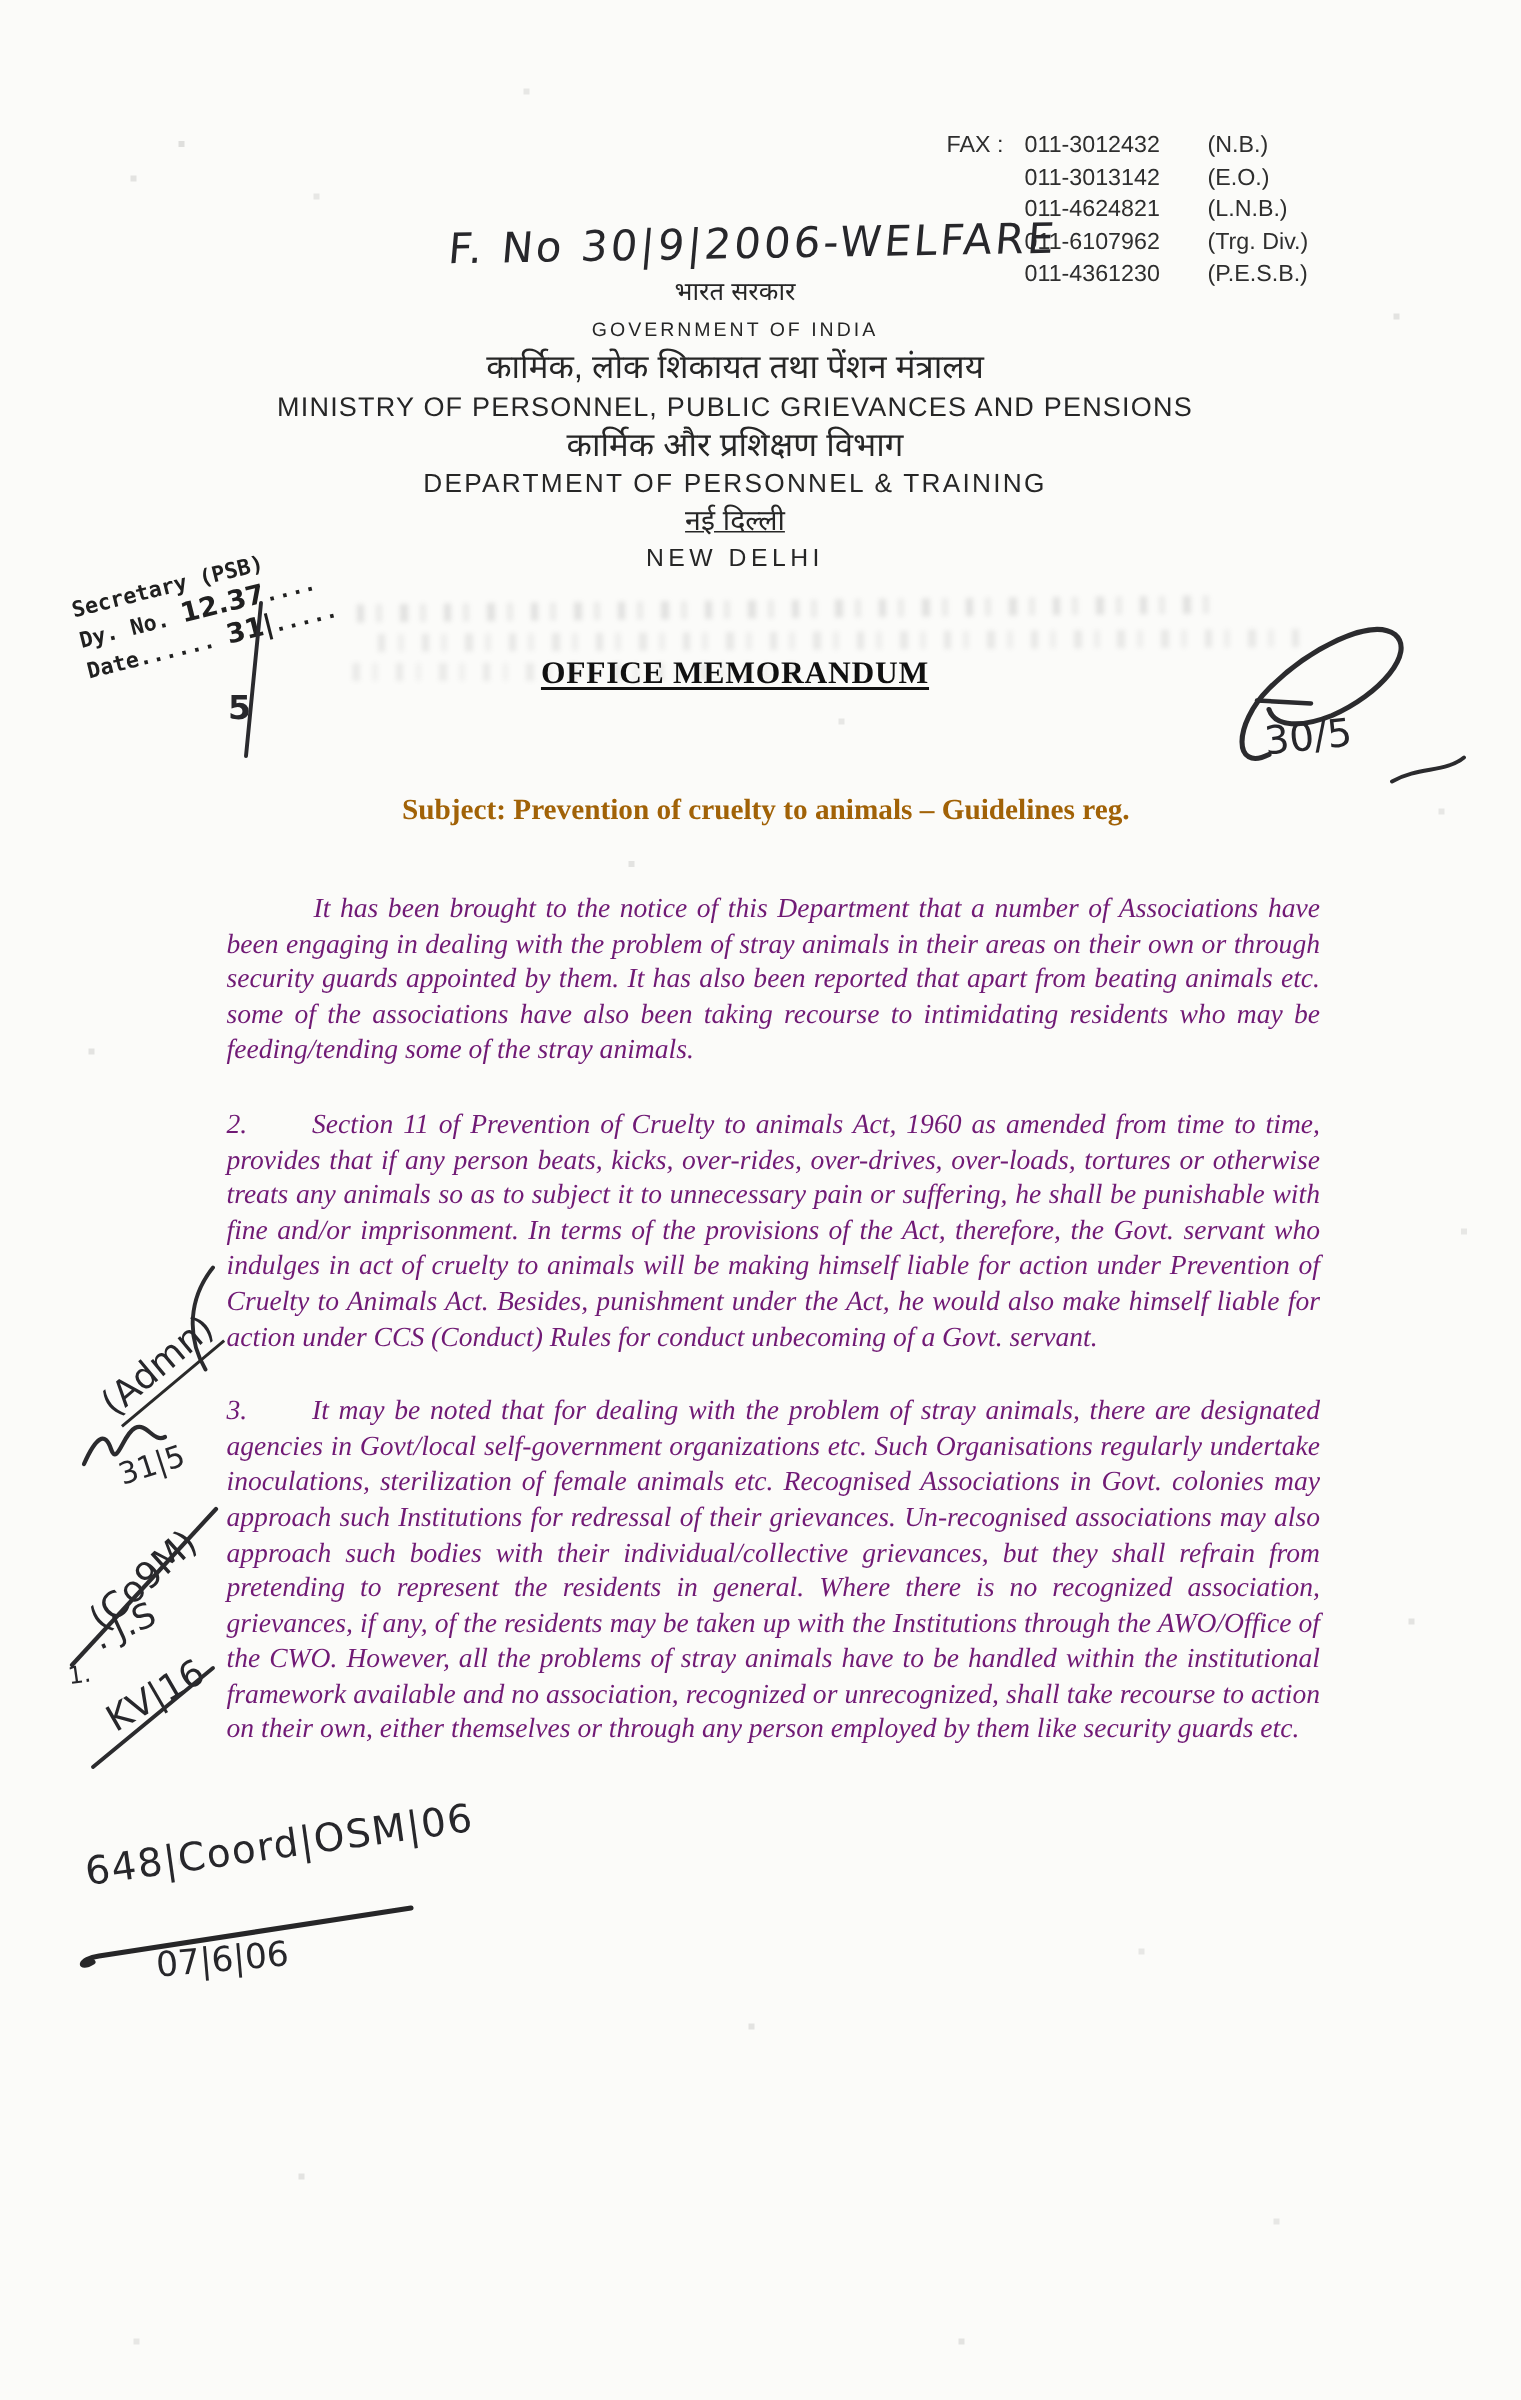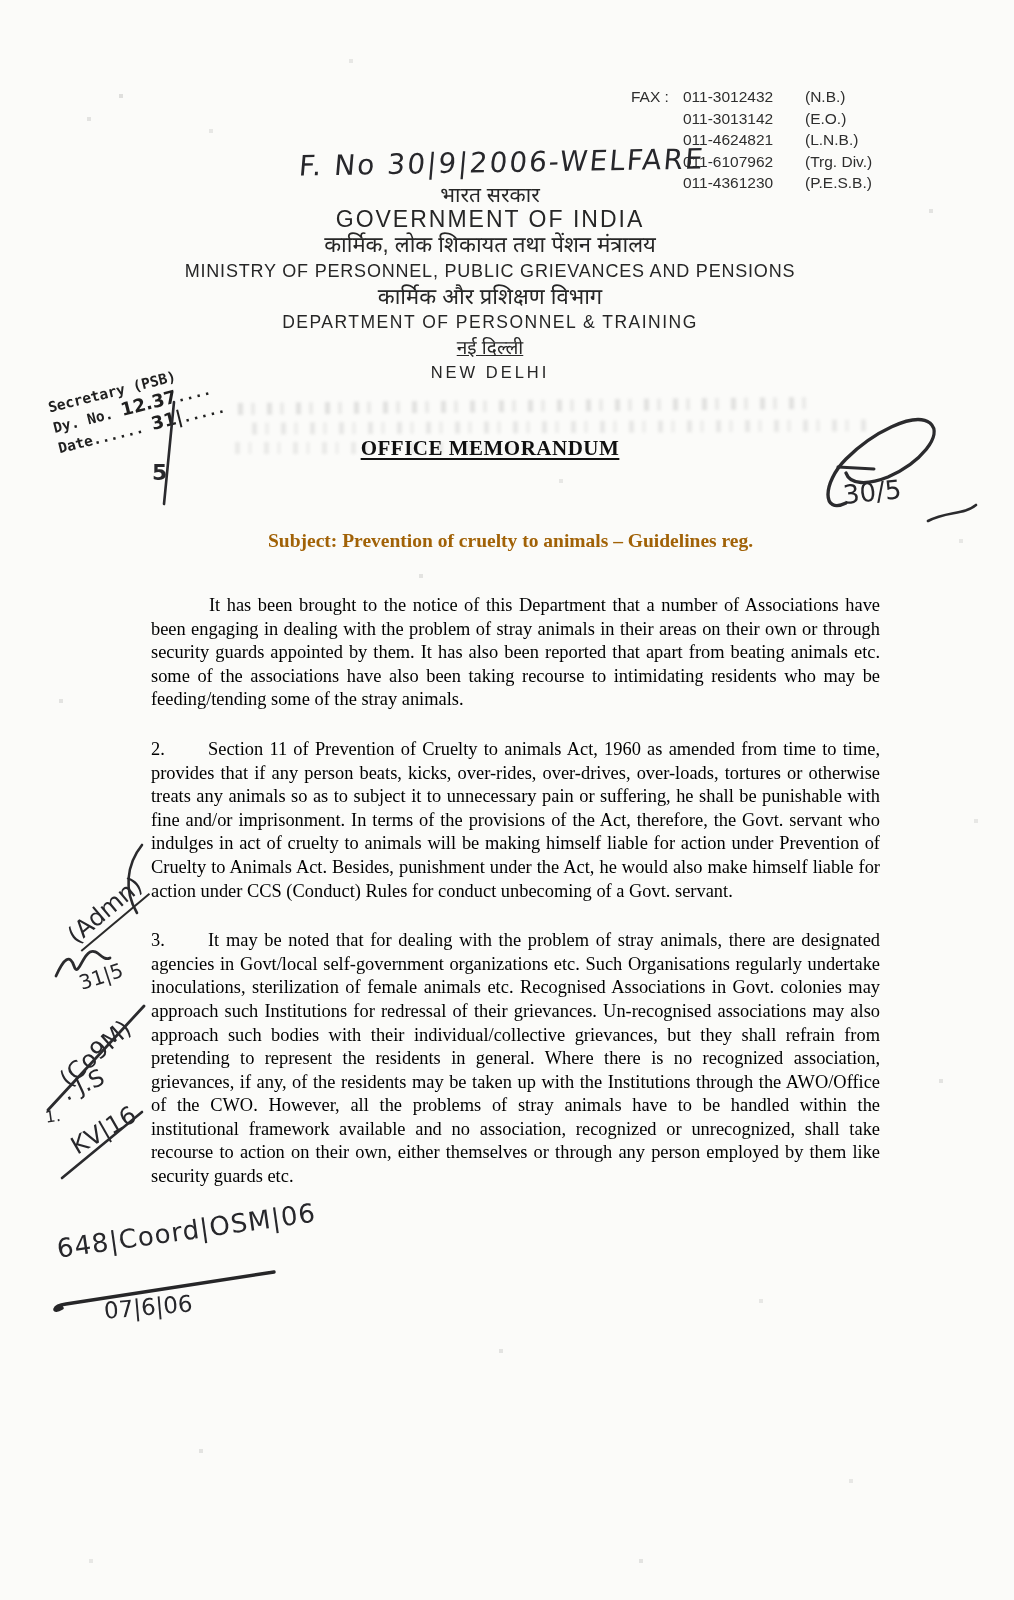--- a/index.html
+++ b/index.html
@@ -9,36 +9,36 @@
     font-family:"Liberation Serif",serif;color:#1d1d1d;
   }
   
   .fax{position:absolute;left:631px;top:86px;font-family:"Liberation Sans",sans-serif;
        font-size:15.5px;line-height:21.5px;color:#2e2e2e;}
   .fax-row{display:flex;}
   .fax-label{width:52px;}
   .fax-num{width:122px;}
   .letterhead{position:absolute;left:60px;top:183px;width:860px;text-align:center;
        font-family:"Liberation Sans",sans-serif;color:#262626;}
-  .lh-hi-govt{font-size:21px;line-height:24px;}
-  .lh-govt{font-size:23px;line-height:25px;letter-spacing:2px;text-align:center;}
+  .lh-hi-govt{font-size:17px;line-height:24px;}
+  .lh-govt{font-size:13px;line-height:25px;letter-spacing:2px;text-align:center;}
   .lh-hi-min{font-size:22px;line-height:26px;}
   .lh-min{font-size:18px;line-height:26px;letter-spacing:0.8px;}
   .lh-hi-dept{font-size:22px;line-height:26px;}
   .lh-dept{font-size:17.5px;line-height:25px;letter-spacing:1.5px;}
   .lh-hi-city{font-size:19px;line-height:25px;text-decoration:underline;}
   .lh-city{font-size:16.5px;line-height:24px;letter-spacing:3px;}
   .address{position:absolute;right:139px;top:329px;text-align:right;
        font-size:19.5px;line-height:23px;color:#141414;}
   .memo-title{position:absolute;left:60px;top:436px;width:860px;text-align:center;
        font-size:21px;font-weight:bold;letter-spacing:0.5px;
        text-decoration:underline;text-underline-offset:3px;color:#111;}
   .subject{position:absolute;left:268px;top:530px;font-size:19.5px;font-weight:bold;color:#a16207;}
   .bodytext{position:absolute;left:151px;top:594px;width:729px;
-       font-size:18.4px;line-height:23.6px;text-align:justify;color:#000000;}
+       font-size:18.4px;line-height:23.6px;text-align:justify;color:#701a75;font-style:italic;}
   .bodytext p{margin:0 0 26px 0;}
   .indent{text-indent:58px;}
   .pnum{display:inline-block;width:57px;}
   
   .hand{font-family:"DejaVu Sans",sans-serif;color:#27272b;}
   .fno{position:absolute;left:299px;top:146px;font-size:28px;letter-spacing:2px;
        transform:rotate(-1deg) skewX(-6deg);white-space:nowrap;}
   .stamp{position:absolute;left:46px;top:398px;transform:rotate(-14deg);
        transform-origin:left top;font-family:"DejaVu Sans Mono",monospace;
        font-size:14.5px;line-height:20px;font-weight:bold;color:#202020;white-space:nowrap;}

